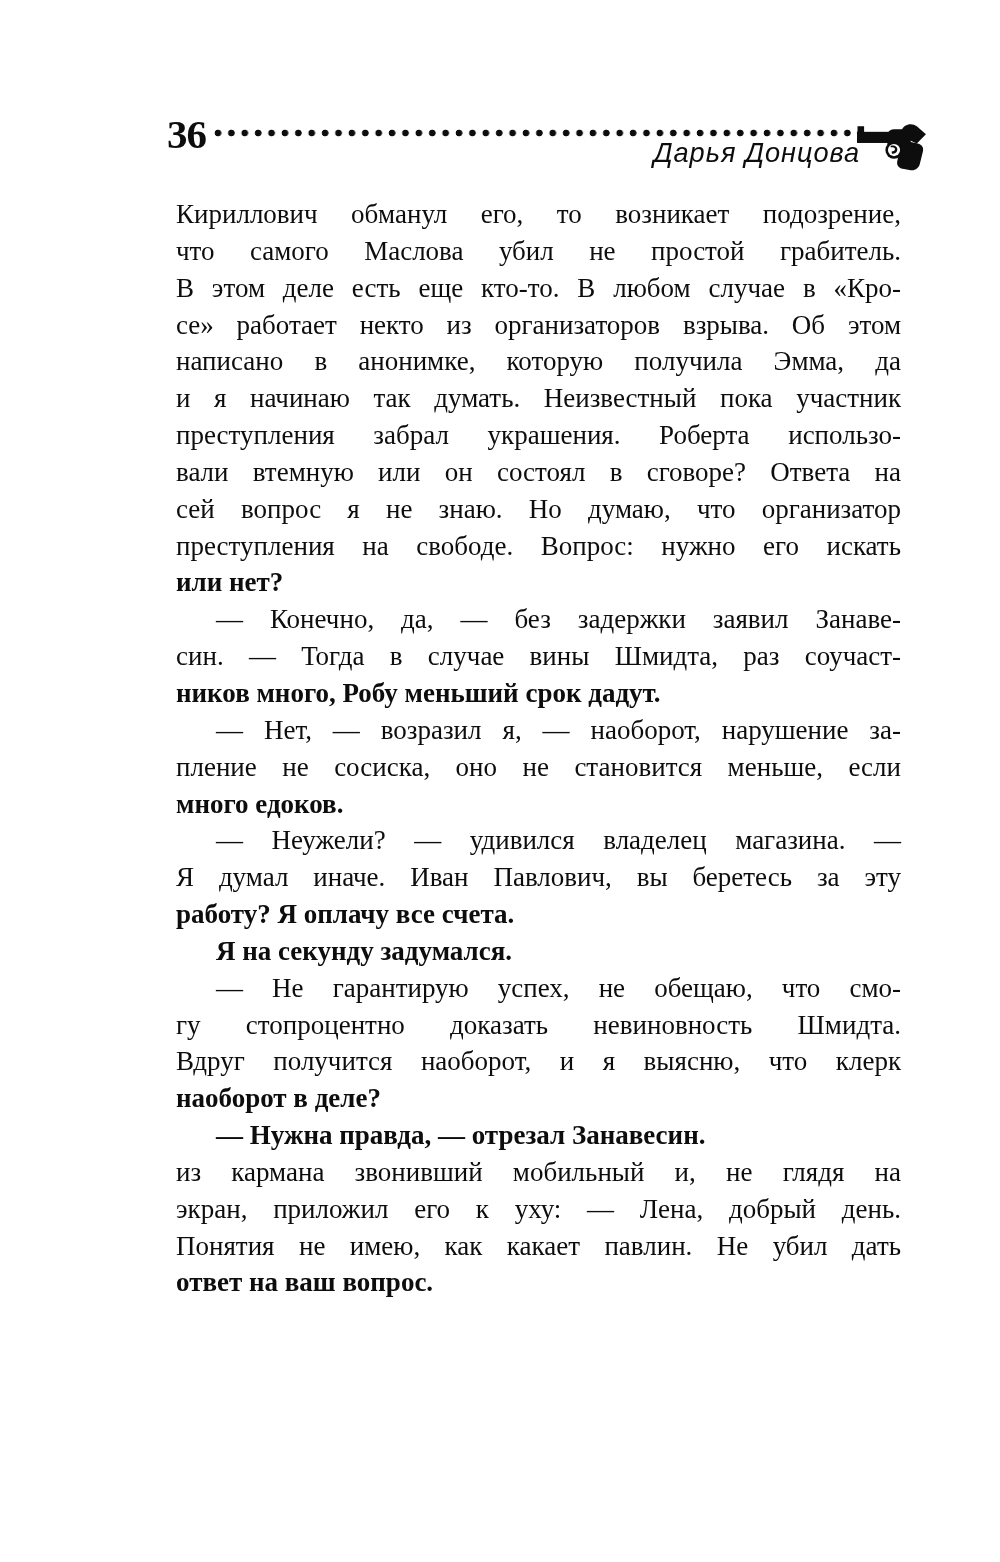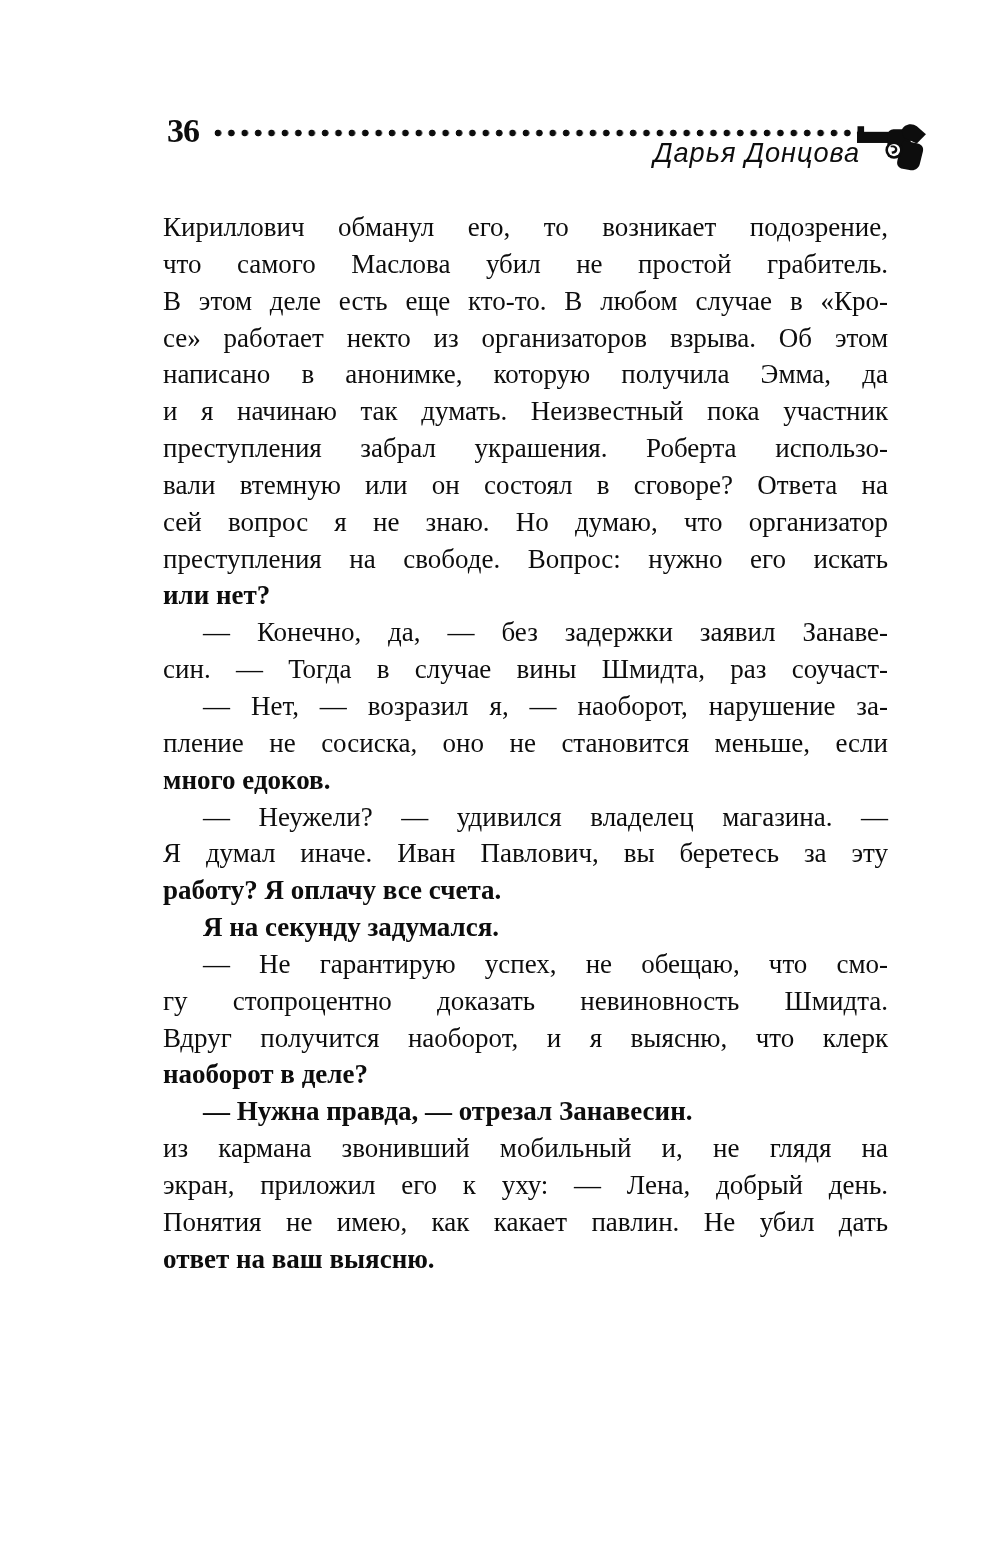--- a/index.html
+++ b/index.html
@@ -8,40 +8,40 @@
     background:#ffffff;
     color:#0d0d0d;
     font-family:"Liberation Serif",serif;
     position:relative;
     overflow:hidden;
   }
   
   .header{position:absolute;left:0;top:0;width:1000px;height:190px}
   .pagenum{
     position:absolute;left:167px;top:114px;
-    font-weight:700;font-size:34px;line-height:1;
+    font-weight:700;font-size:41px;line-height:1;
     letter-spacing:-1px;
   }
   .dots{
     position:absolute;left:214px;top:128px;width:644px;height:10px;
     background-image:radial-gradient(circle at 4px 5px,#0d0d0d 3px,transparent 3.7px);
     background-size:13.4px 10px;background-repeat:repeat-x;
   }
   .author{
     position:absolute;top:137px;right:140px;
     font-family:"Liberation Sans",sans-serif;
     font-style:italic;font-size:28px;letter-spacing:1px;
     transform:scaleX(.97);transform-origin:100% 50%;
     white-space:nowrap;
   }
   .gun{position:absolute;left:857px;top:119px;width:73px;height:53px}
   
   .text-block{
-    position:absolute;left:163px;top:196px;width:725px;
-    font-size:27px;line-height:36.85px;margin-top:13px;
+    position:absolute;left:176px;top:196px;width:725px;
+    font-size:27px;line-height:36.85px;
   }
   .para{margin:0;padding:0}
   .line{
     height:36.85px;
     text-align:justify;
     -moz-text-align-last:justify;
     text-align-last:justify;
     text-justify:inter-word;
     white-space:nowrap;
   }
@@ -79,20 +79,21 @@
       <div class="line">и я начинаю так думать. Неизвестный пока участник</div>
       <div class="line">преступления забрал украшения. Роберта использо-</div>
       <div class="line">вали втемную или он состоял в сговоре? Ответа на</div>
       <div class="line">сей вопрос я не знаю. Но думаю, что организатор</div>
       <div class="line">преступления на свободе. Вопрос: нужно его искать</div>
       <div class="line last">или нет?</div>
     </div>
     <div class="para">
       <div class="line indent">— Конечно, да, — без задержки заявил Занаве-</div>
       <div class="line">син. — Тогда в случае вины Шмидта, раз соучаст-</div>
+      <div class="line last">ников много, Робу меньший срок дадут.</div>
     </div>
     <div class="para">
       <div class="line indent">— Нет, — возразил я, — наоборот, нарушение за-</div>
       <div class="line">пление не сосиска, оно не становится меньше, если</div>
       <div class="line last">много едоков.</div>
     </div>
     <div class="para">
       <div class="line indent">— Неужели? — удивился владелец магазина. —</div>
       <div class="line">Я думал иначе. Иван Павлович, вы беретесь за эту</div>
       <div class="line last">работу? Я оплачу все счета.</div>
@@ -106,15 +107,15 @@
       <div class="line">Вдруг получится наоборот, и я выясню, что клерк</div>
       <div class="line last">наоборот в деле?</div>
     </div>
     <div class="para">
       <div class="line last indent">— Нужна правда, — отрезал Занавесин.</div>
     </div>
     <div class="para">
       <div class="line">из кармана звонивший мобильный и, не глядя на</div>
       <div class="line">экран, приложил его к уху: — Лена, добрый день.</div>
       <div class="line">Понятия не имею, как какает павлин. Не убил дать</div>
-      <div class="line last">ответ на ваш выясню.</div>
+      <div class="line last">ответ на ваш вопрос.</div>
     </div>
   </div>
 
 </body></html>

